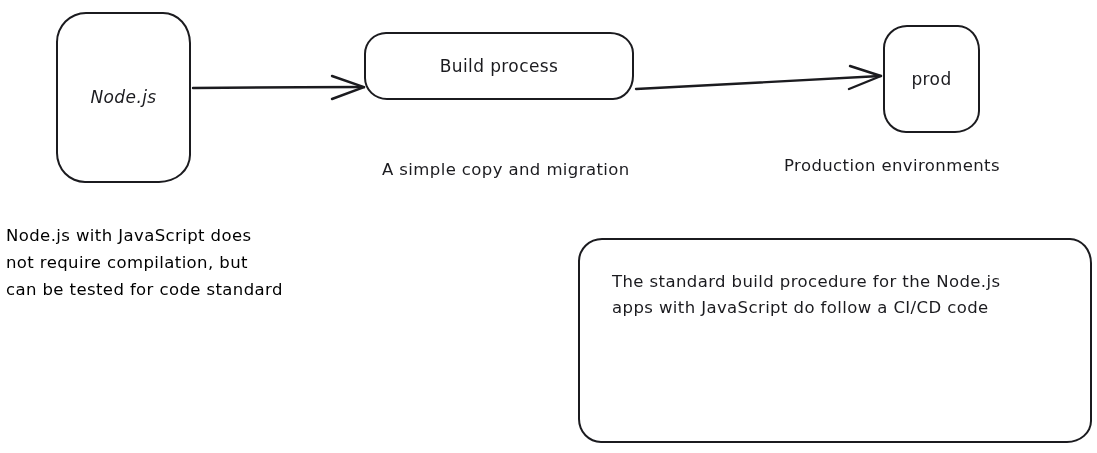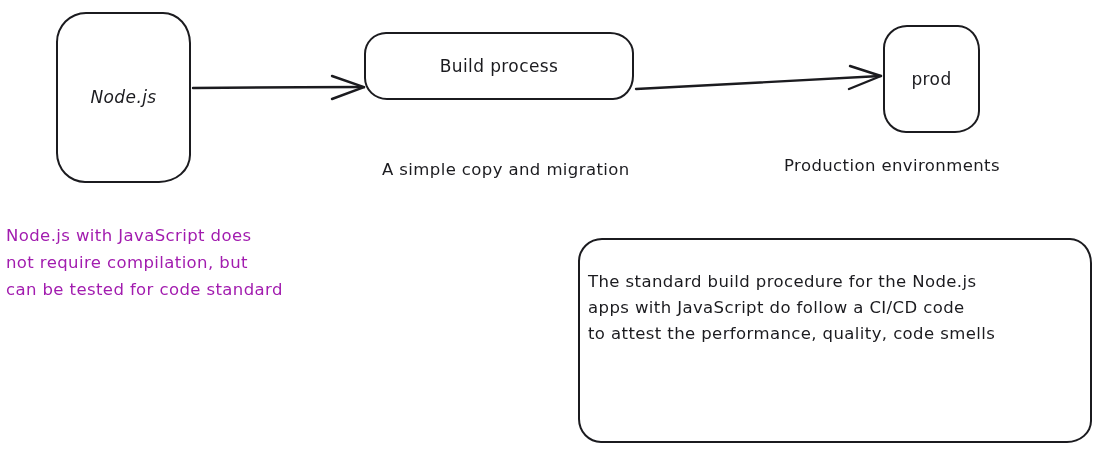--- a/index.html
+++ b/index.html
@@ -97,41 +97,41 @@
   }
 
   
   #note-left {
     position: absolute;
     left: 6px;
     top: 222px;
     width: 330px;
     font-size: 16.5px;
     line-height: 27px;
-    color: #a21caf;
+    color: #000000;
   }
   #note-left .line {
     white-space: nowrap;
   }
 
   
   #note-box {
     position: absolute;
     left: 578px;
     top: 238px;
     width: 514px;
     height: 205px;
     box-sizing: border-box;
     background: #ffffff;
     border: 2.2px solid #1b1b1f;
     border-radius: 24px 22px 25px 23px / 23px 25px 22px 24px;
   }
   #note-box-text {
     position: absolute;
-    left: 8px;
+    left: 32px;
     top: 29px;
     right: 12px;
     font-size: 16.5px;
     line-height: 26.2px;
     color: #1b1b1f;
   }
   #note-box-text .line {
     white-space: nowrap;
   }
 </style>
@@ -175,17 +175,16 @@
   <div class="hand" id="note-left">
     <div class="line">Node.js with JavaScript does</div>
     <div class="line">not require compilation, but</div>
     <div class="line">can be tested for code standard</div>
   </div>
 
   <div id="note-box">
     <div class="hand" id="note-box-text">
       <div class="line">The standard build procedure for the Node.js</div>
       <div class="line">apps with JavaScript do follow a CI/CD code</div>
-      <div class="line">to attest the performance, quality, code smells</div>
     </div>
   </div>
 
 </div>
 
 </body></html>

